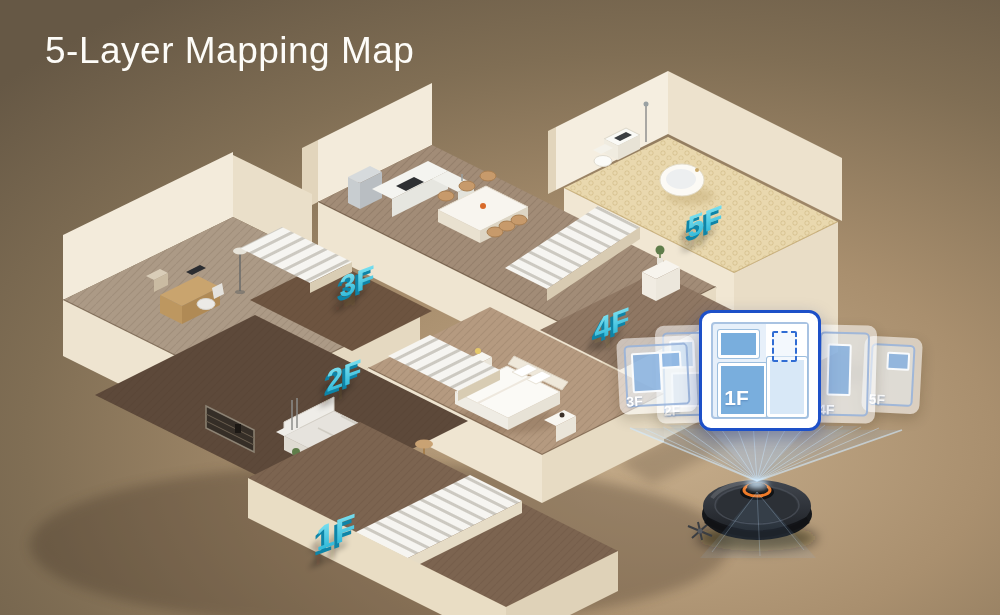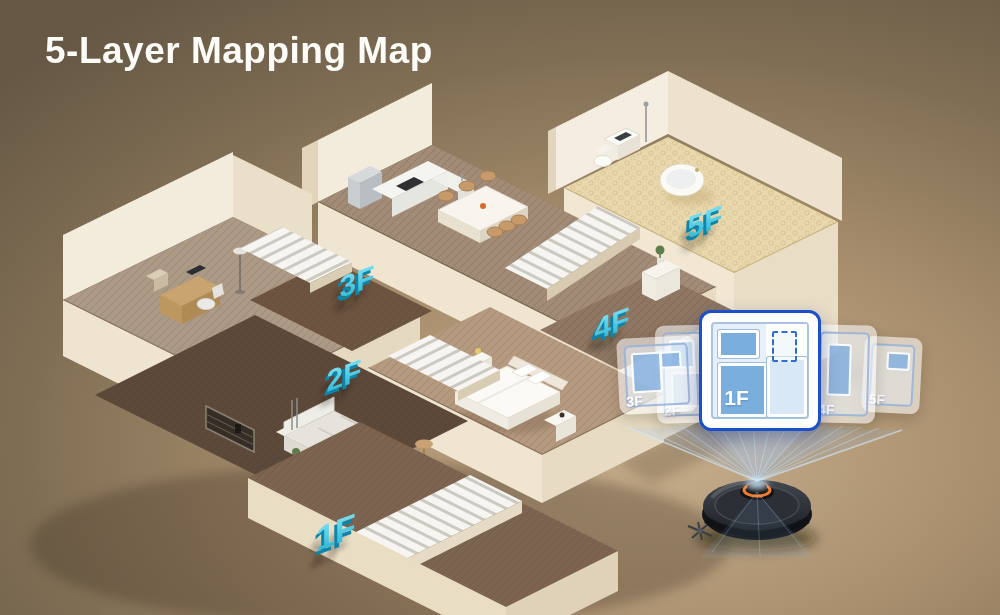--- a/index.html
+++ b/index.html
@@ -1,20 +1,20 @@
 <!DOCTYPE html>
 <html><head>
 <meta charset="utf-8">
 <style>
   html,body{margin:0;padding:0;background:#4a4036;}
   #stage{position:relative;width:1000px;height:615px;overflow:hidden;
          font-family:"Liberation Sans",sans-serif;background:#7b6a51;}
   #stage svg{position:absolute;left:0;top:0;}
   h1.title{position:absolute;left:45px;top:30px;margin:0;z-index:20;
-           color:#fdfcf8;font-size:37px;font-weight:700;letter-spacing:.5px;}
+           color:#fdfcf8;font-size:37px;font-weight:400;letter-spacing:.5px;}
   
   #cards{position:absolute;inset:0;z-index:10;}
   .mapcard{position:absolute;border-radius:9px;background:rgba(255,255,255,.55);
            box-shadow:0 5px 14px rgba(40,30,10,.20);}
   .planf{position:absolute;inset:7px;border:2px solid rgba(148,176,216,.85);
          border-radius:5px;background:rgba(228,240,250,.35);}
   .roomf{position:absolute;background:rgba(128,172,222,.8);
          border:2px solid rgba(255,255,255,.95);border-radius:2px;}
   .cardlabel{position:absolute;left:7px;bottom:5px;color:#fff;font-weight:bold;
              font-size:14px;text-shadow:0 1px 2px rgba(90,120,170,.55);}

